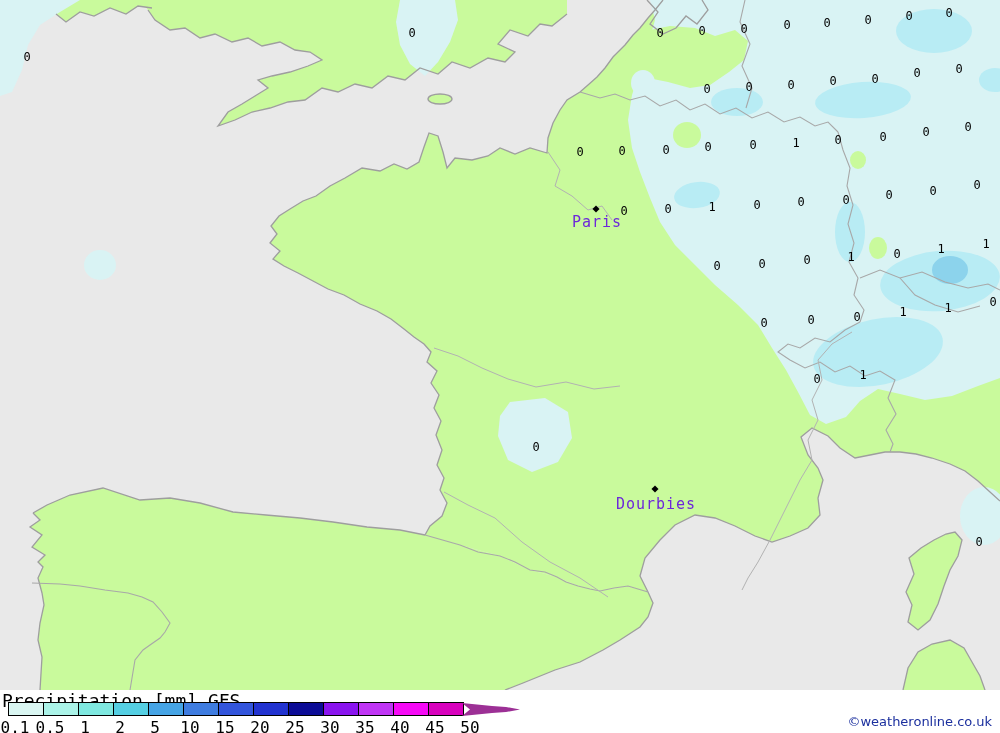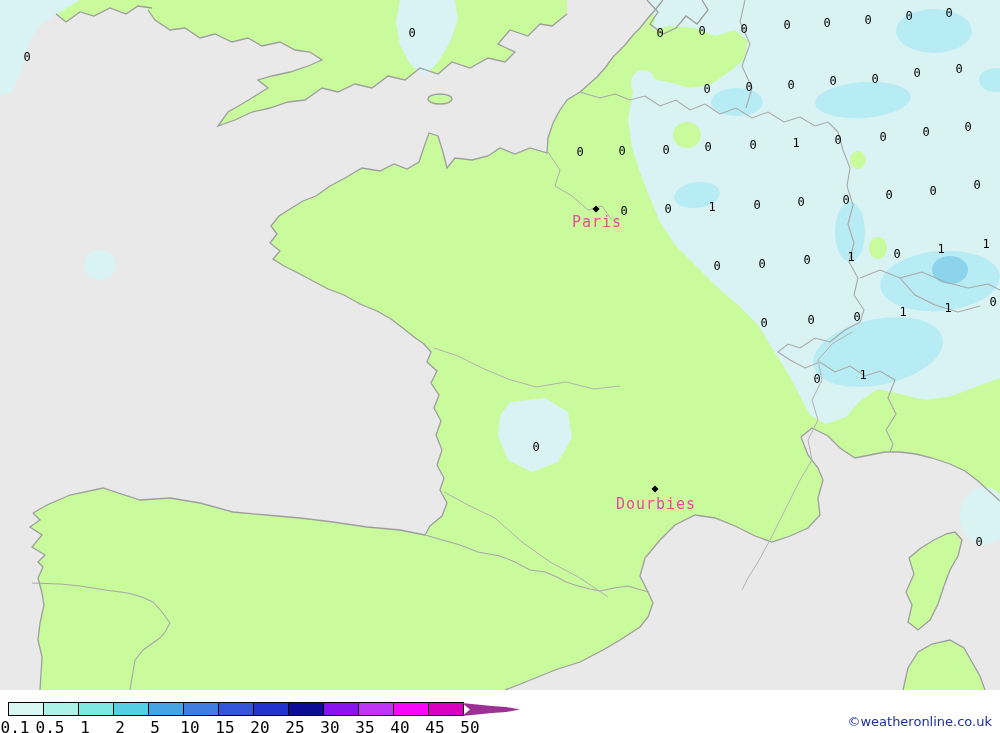--- a/index.html
+++ b/index.html
@@ -2,21 +2,21 @@
 <html><head>
 <meta charset="utf-8">
 <style>
   html,body{margin:0;padding:0;background:#fff;}
   .stage{position:relative;width:1000px;height:733px;overflow:hidden;background:#fff;
          font-family:"DejaVu Sans Mono","Liberation Mono",monospace;}
   .map-wrap{position:absolute;left:0;top:0;width:1000px;height:690px;}
   svg{display:block;}
   .num{position:absolute;transform:translate(-50%,-50%);font-size:12px;line-height:1;
        color:#000;letter-spacing:0;}
-  .city{position:absolute;transform:translate(-50%,-50%);font-size:15px;color:#ec4899;
+  .city{position:absolute;transform:translate(-50%,-50%);font-size:15px;color:#6d28d9;
         letter-spacing:1px;white-space:nowrap;}
   .dot{position:absolute;width:5px;height:5px;background:#000;transform:translate(-50%,-50%) rotate(45deg);}
   .footer{position:absolute;left:0;top:690px;width:1000px;height:43px;background:#ffffff;}
   .legend-title{position:absolute;left:2px;top:0px;font-size:18px;color:#000;white-space:nowrap;}
   .bar{position:absolute;left:8px;top:12px;height:15px;}
   .seg{position:absolute;top:0;width:36px;height:14px;border:1px solid #000;box-sizing:border-box;}
   .tick{position:absolute;top:28px;transform:translateX(-50%);font-size:16px;color:#000;}
   .datetime{position:absolute;left:578px;top:1px;font-size:19px;letter-spacing:1px;
             color:#000;white-space:nowrap;}
   .copyright{position:absolute;right:8px;top:24px;font-size:13px;letter-spacing:0;
@@ -156,20 +156,21 @@
 
     <div id="cities-layer">
         <div class="dot" style="left: 596px; top: 209px;"></div>
         <span class="city" style="left: 597px; top: 222px;">Paris</span>
         <div class="dot" style="left: 655px; top: 489px;"></div>
         <span class="city" style="left: 656px; top: 504px;">Dourbies</span>
       </div>
   </div>
 
   <div class="footer">
+    <span class="legend-title">Precipitation [mm] GFS</span>
     <div class="bar" id="legend-bar">
         <div class="seg" style="left: 0px; background: rgb(218, 246, 242);"></div>
         <div class="seg" style="left: 35px; background: rgb(171, 243, 232);"></div>
         <div class="seg" style="left: 70px; background: rgb(127, 232, 224);"></div>
         <div class="seg" style="left: 105px; background: rgb(85, 207, 227);"></div>
         <div class="seg" style="left: 140px; background: rgb(70, 164, 229);"></div>
         <div class="seg" style="left: 175px; background: rgb(63, 124, 224);"></div>
         <div class="seg" style="left: 210px; background: rgb(51, 85, 220);"></div>
         <div class="seg" style="left: 245px; background: rgb(34, 51, 208);"></div>
         <div class="seg" style="left: 280px; background: rgb(12, 12, 150);"></div>

